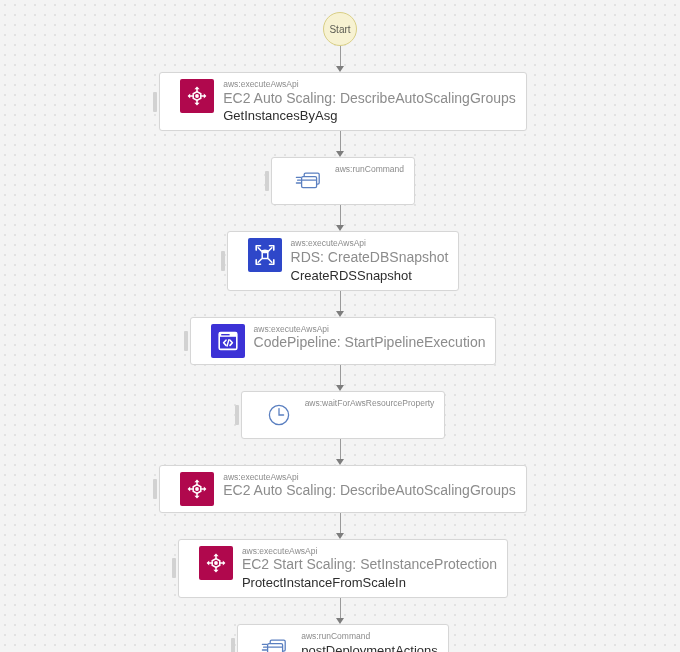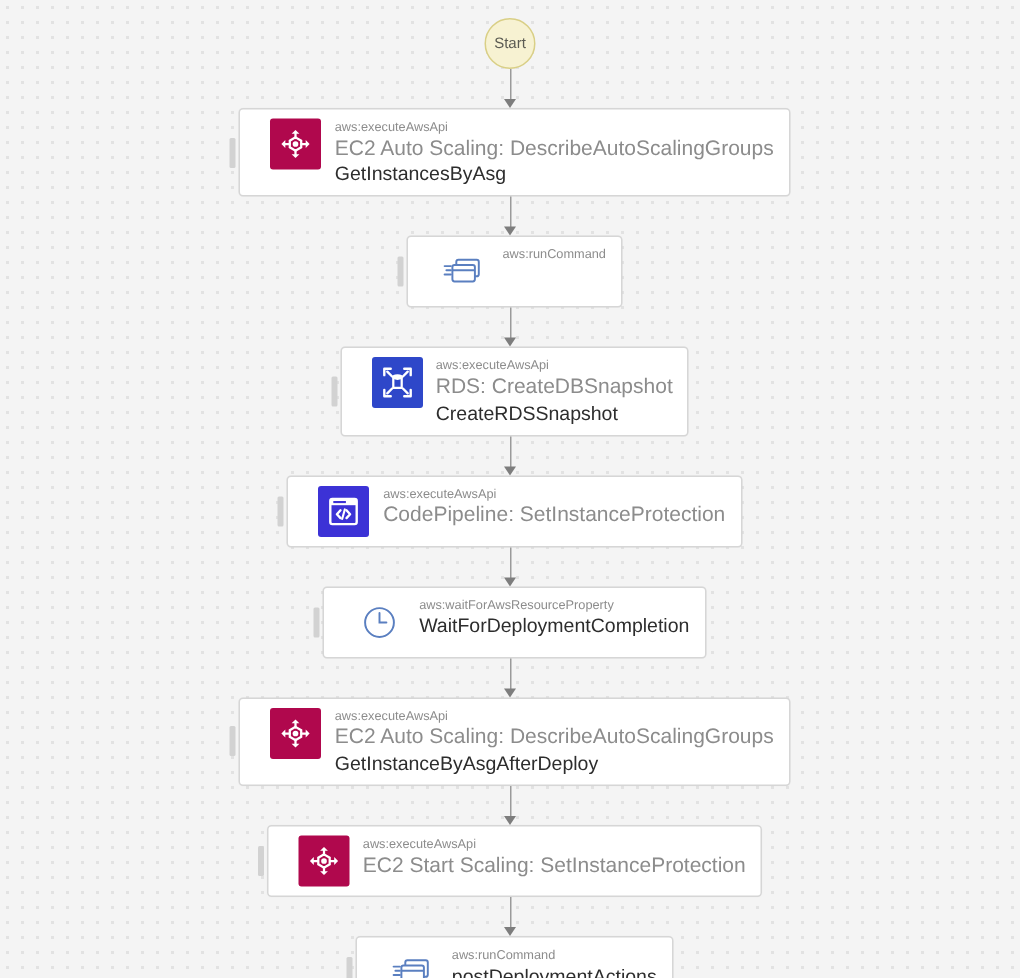--- a/index.html
+++ b/index.html
@@ -243,42 +243,41 @@
             <rect x="7.2" y="7.0" width="8.4" height="1.4" fill="#3C32D6"></rect>
             <g stroke="#ffffff" stroke-width="1.6" fill="none" stroke-linecap="round" stroke-linejoin="round">
               <path d="M12.0 13.2 L9.6 15.8 L12.0 18.4"></path>
               <path d="M16.0 13.2 L18.4 15.8 L16.0 18.4"></path>
             </g>
             <path d="M14.9 12.6 L13.1 19.0" stroke="#ffffff" stroke-width="1.4" stroke-linecap="round"></path>
           </svg>
         </div>
         <div class="labels">
           <div class="api-line">aws:executeAwsApi</div>
-          <div class="svc-line">CodePipeline: SetInstanceProtection</div>
+          <div class="svc-line">CodePipeline: StartPipelineExecution</div>
         </div>
       </div>
     </div>
     <div class="connector" style="height: 26px;">
       <div class="line"></div>
       <div class="head"></div>
     </div>
     <div class="node-wrap">
       <div class="grip"></div>
       <div class="card">
         <div class="icon-box plain">
           <svg width="28" height="28" viewBox="0 0 28 28">
             <circle cx="14" cy="14" r="9.6" fill="#ffffff" stroke="#5a7fc0" stroke-width="1.3"></circle>
             <g stroke="#5a7fc0" stroke-width="1.3" stroke-linecap="round" fill="none">
               <path d="M14 7.6 V14 H18.6"></path>
             </g>
           </svg>
         </div>
         <div class="labels">
           <div class="api-line">aws:waitForAwsResourceProperty</div>
-          <div class="title-line">WaitForDeploymentCompletion</div>
         </div>
       </div>
     </div>
     <div class="connector" style="height: 26px;">
       <div class="line"></div>
       <div class="head"></div>
     </div>
     <div class="node-wrap">
       <div class="grip"></div>
       <div class="card">
@@ -296,21 +295,20 @@
               <path d="M23.4 14 l-2.6 2.6 v-5.2 z"></path>
               <path d="M4.6 14 l2.6 -2.6 v5.2 z"></path>
             </g>
             <path d="M14 9.6 L17.8 11.8 L17.8 16.2 L14 18.4 L10.2 16.2 L10.2 11.8 Z" fill="none" stroke="#ffffff" stroke-width="1.5"></path>
             <circle cx="14" cy="14" r="1.9" fill="#ffffff"></circle>
           </svg>
         </div>
         <div class="labels">
           <div class="api-line">aws:executeAwsApi</div>
           <div class="svc-line">EC2 Auto Scaling: DescribeAutoScalingGroups</div>
-          <div class="title-line">GetInstanceByAsgAfterDeploy</div>
         </div>
       </div>
     </div>
     <div class="connector" style="height: 26px;">
       <div class="line"></div>
       <div class="head"></div>
     </div>
     <div class="node-wrap">
       <div class="grip"></div>
       <div class="card">
@@ -328,20 +326,21 @@
               <path d="M23.4 14 l-2.6 2.6 v-5.2 z"></path>
               <path d="M4.6 14 l2.6 -2.6 v5.2 z"></path>
             </g>
             <path d="M14 9.6 L17.8 11.8 L17.8 16.2 L14 18.4 L10.2 16.2 L10.2 11.8 Z" fill="none" stroke="#ffffff" stroke-width="1.5"></path>
             <circle cx="14" cy="14" r="1.9" fill="#ffffff"></circle>
           </svg>
         </div>
         <div class="labels">
           <div class="api-line">aws:executeAwsApi</div>
           <div class="svc-line">EC2 Start Scaling: SetInstanceProtection</div>
+          <div class="title-line">ProtectInstanceFromScaleIn</div>
         </div>
       </div>
     </div>
     <div class="connector" style="height: 26px;">
       <div class="line"></div>
       <div class="head"></div>
     </div>
     <div class="node-wrap">
       <div class="grip"></div>
       <div class="card">

